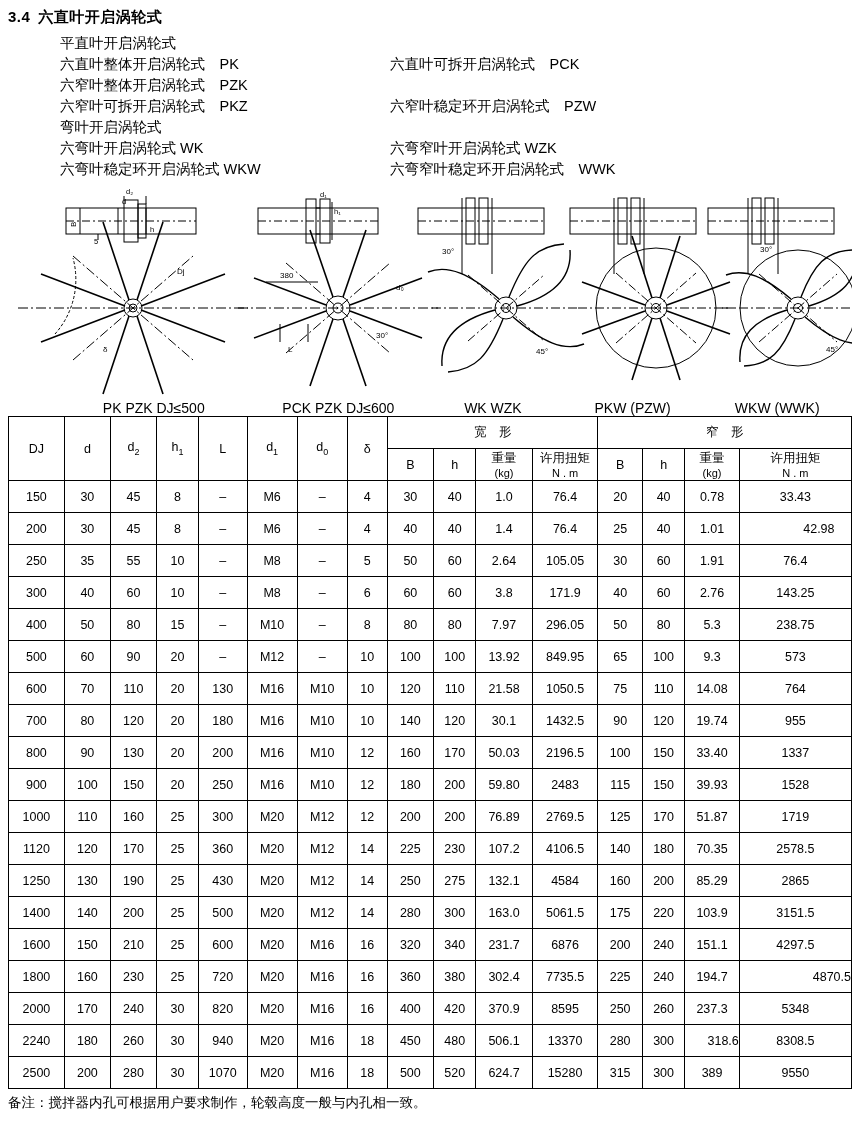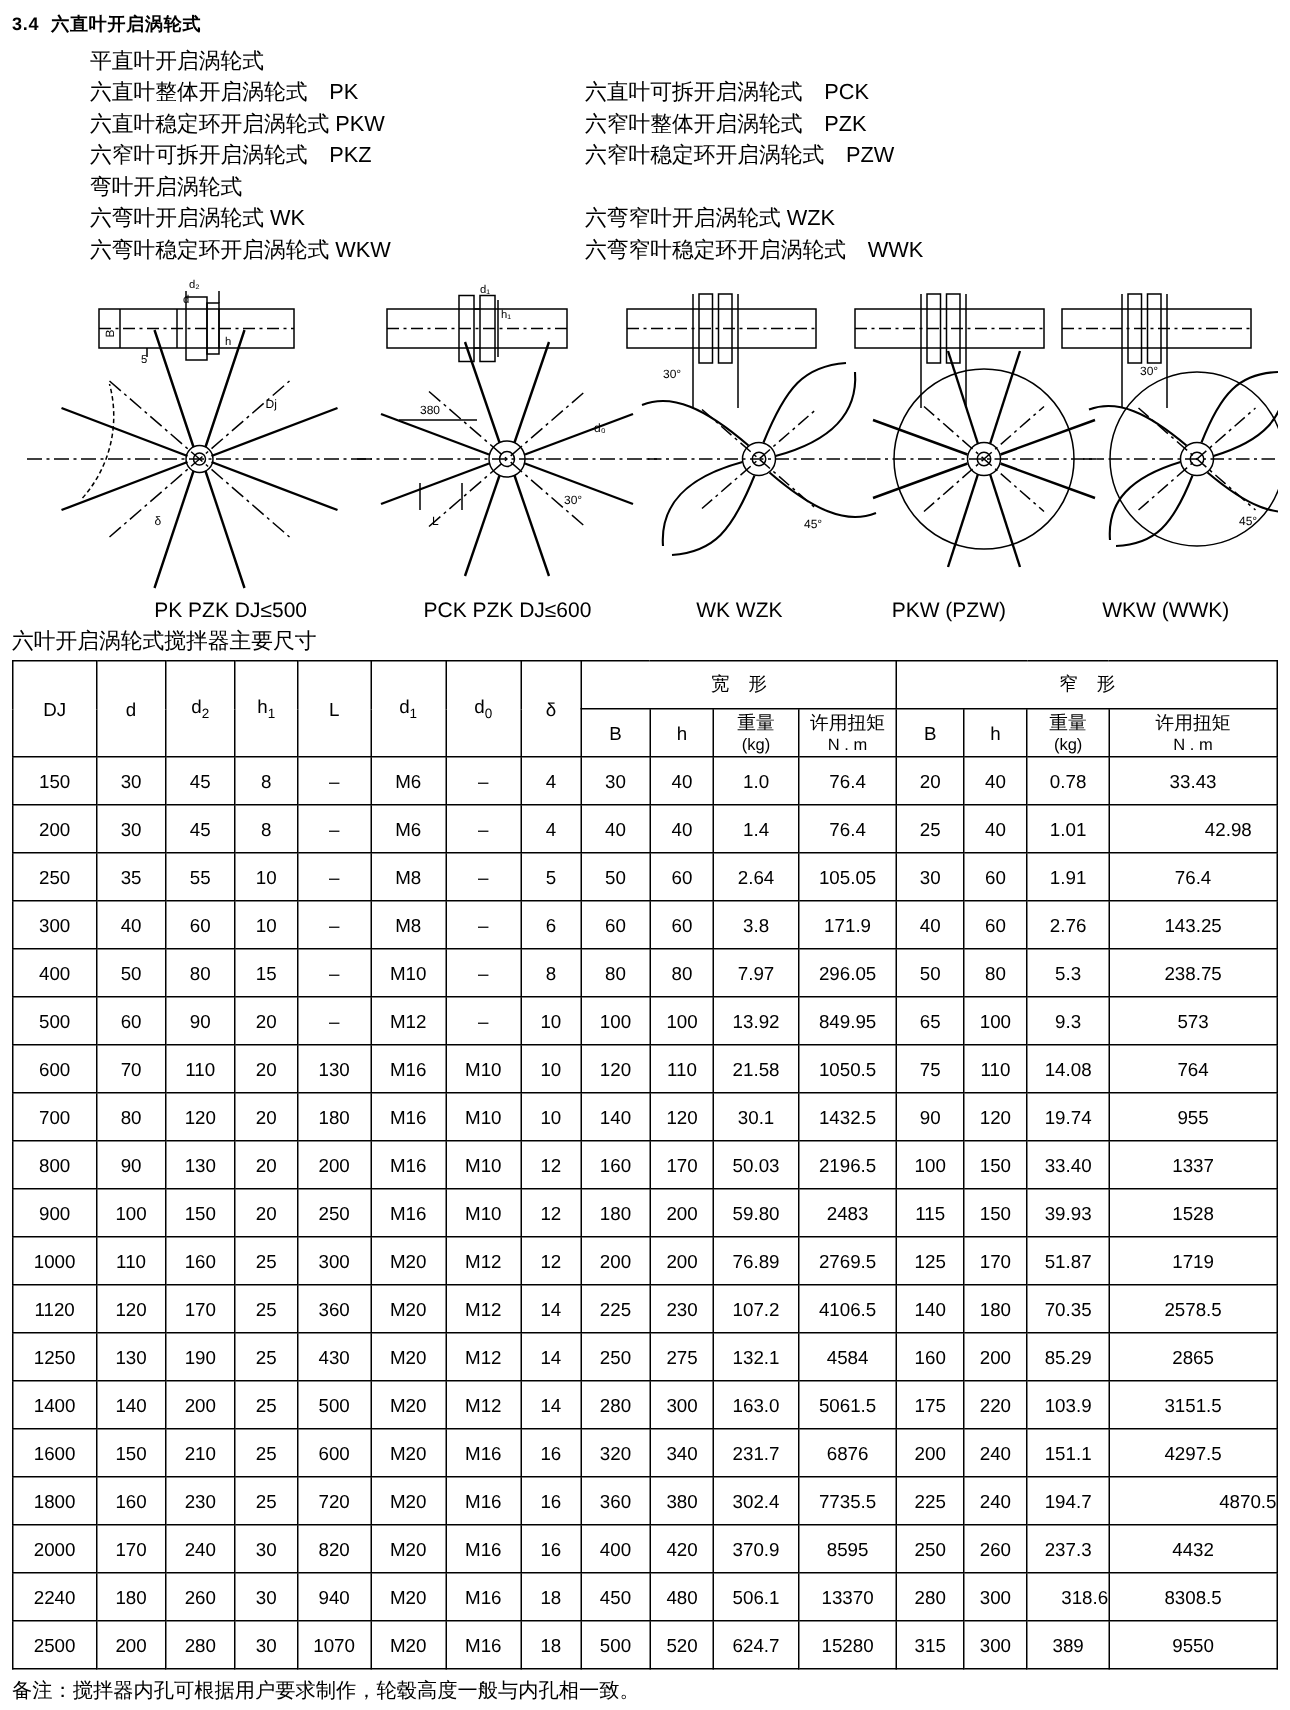--- a/index.html
+++ b/index.html
@@ -6,21 +6,21 @@
   body{
     width:860px;
     background:#ffffff;
     font-family:"Liberation Sans","DejaVu Sans",sans-serif;
     color:#000;
     -webkit-font-smoothing:antialiased;
   }
   .page{width:860px;padding:6px 8px 4px 8px;box-sizing:border-box;}
 
   
-  .sec-title{font-size:12px;font-weight:bold;letter-spacing:0.5px;margin:2px 0 6px 0;}
+  .sec-title{font-size:15px;font-weight:bold;letter-spacing:0.5px;margin:2px 0 6px 0;}
   .sec-title .num{margin-right:8px;}
 
   
   .namelist{margin-left:52px;font-size:14.5px;line-height:21px;}
   .namerow{display:flex;}
   .namerow .c1{width:330px;}
   .namerow .c2{width:330px;}
   .group-label{font-size:14.5px;line-height:21px;}
 
   
@@ -63,21 +63,20 @@
     <span class="num">3.4</span><span>六直叶开启涡轮式</span>
   </div>
 
   <div class="namelist">
     <div class="group-label">平直叶开启涡轮式</div>
     <div class="namerow">
       <div class="c1">六直叶整体开启涡轮式　PK</div>
       <div class="c2">六直叶可拆开启涡轮式　PCK</div>
     </div>
     <div class="namerow">
-      <div class="c1">六直叶稳定环开启涡轮式 PKW</div>
       <div class="c2">六窄叶整体开启涡轮式　PZK</div>
     </div>
     <div class="namerow">
       <div class="c1">六窄叶可拆开启涡轮式　PKZ</div>
       <div class="c2">六窄叶稳定环开启涡轮式　PZW</div>
     </div>
     <div class="group-label">弯叶开启涡轮式</div>
     <div class="namerow">
       <div class="c1">六弯叶开启涡轮式 WK</div>
       <div class="c2">六弯窄叶开启涡轮式 WZK</div>
@@ -264,21 +263,20 @@
   </div>
 
   <div class="figrow-labels">
     <div class="lbl1">PK  PZK  DJ≤500</div>
     <div class="lbl2">PCK  PZK  DJ≤600</div>
     <div class="lbl3">WK  WZK</div>
     <div class="lbl4">PKW (PZW)</div>
     <div class="lbl5">WKW (WWK)</div>
   </div>
 
-  <div class="table-caption">六叶开启涡轮式搅拌器主要尺寸</div>
 
   <table class="dims">
     <thead>
       <tr>
         <td rowspan="2" class="dj-head">DJ</td>
         <td rowspan="2" class="hdr-name">d</td>
         <td rowspan="2" class="hdr-name"><span>d</span><span class="sub">2</span></td>
         <td rowspan="2" class="hdr-name"><span>h</span><span class="sub">1</span></td>
         <td rowspan="2" class="hdr-name">L</td>
         <td rowspan="2" class="hdr-name"><span>d</span><span class="sub">1</span></td>
@@ -596,21 +594,21 @@
           <td style="width: 52px;">M20</td>
           <td style="width: 52px;">M16</td>
           <td style="width: 42px;">16</td>
           <td style="width: 48px;">400</td>
           <td style="width: 44px;">420</td>
           <td style="width: 58px;">370.9</td>
           <td style="width: 68px;">8595</td>
           <td style="width: 46px;">250</td>
           <td style="width: 44px;">260</td>
           <td style="width: 56px;">237.3</td>
-          <td style="width: 68px;">4432</td>
+          <td style="width: 68px;">5348</td>
         </tr>
         <tr>
           <td style="width: 58px;">2240</td>
           <td style="width: 48px;">180</td>
           <td style="width: 48px;">260</td>
           <td style="width: 44px;">30</td>
           <td style="width: 50px;">940</td>
           <td style="width: 52px;">M20</td>
           <td style="width: 52px;">M16</td>
           <td style="width: 42px;">18</td>

